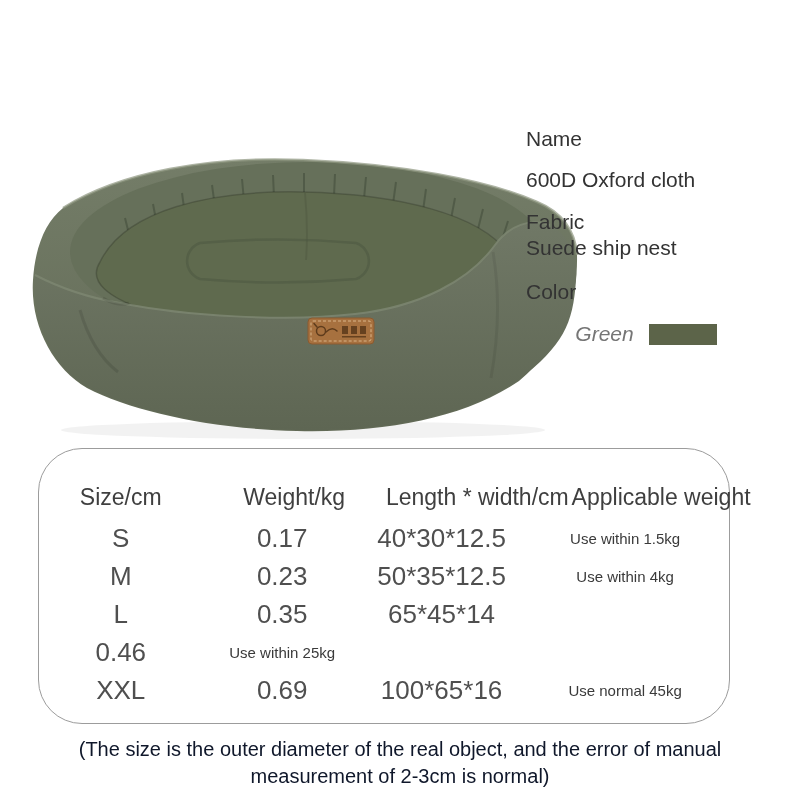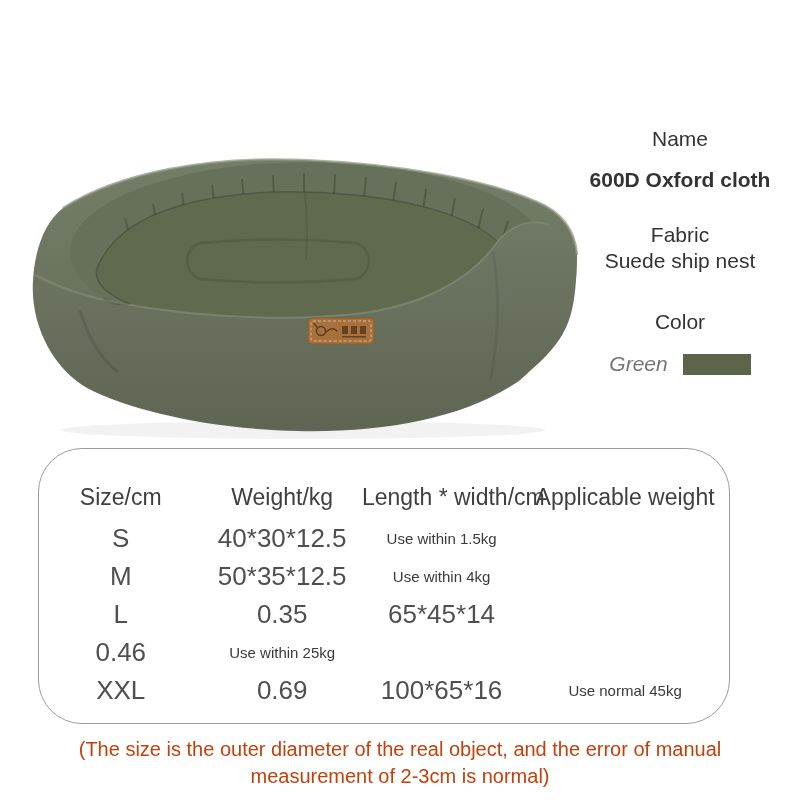--- a/index.html
+++ b/index.html
@@ -11,31 +11,31 @@
     background: #ffffff;
     overflow: hidden;
     color: #333;
   }
 
   
   .bed-photo { position: absolute; left: 25px; top: 140px; width: 560px; height: 300px; }
 
   
   .info {
-    position: absolute; left: 560px; top: 126px; width: 240px;
-    text-align: center;
+    position: absolute; left: 526px; top: 126px; width: 240px;
+    text-align: left;
   }
   .info .label, .info .value {
     font-size: 21px; line-height: 26px; color: #333333;
   }
   .info .value { white-space: nowrap; }
-  .m-name-val  { margin-top: 15px; font-weight: bold; }
-  .m-fabric    { margin-top: 29px; }
+  .m-name-val  { margin-top: 15px; }
+  .m-fabric    { margin-top: 16px; }
   .m-fabric-val{ }
-  .m-color     { margin-top: 35px; }
+  .m-color     { margin-top: 18px; }
   .color-row {
     margin-top: 17px;
     display: flex; align-items: center; justify-content: center; font-style: italic;
   }
   .color-name { font-size: 21px; color: #757575; }
   .swatch {
     display: inline-block; width: 68px; height: 21px;
     margin-left: 15px; background: #5c6449;
   }
 
@@ -46,30 +46,30 @@
     border: 1px solid #9c9c9c; border-radius: 44px;
     padding-top: 26px;
     background: #fff;
   }
   .trow {
     display: grid;
     grid-template-columns: 23.7% 23.1% 23.1% 30.1%;
     align-items: center;
     height: 38px;
   }
-  .trow.thead { height: 44px; }
+  .trow.thead { height: 44px; gap: 12px; }
   .cell { text-align: center; color: #4f4f4f; font-size: 26px; white-space: nowrap; }
   .thead .cell { font-size: 23px; color: #3f3f3f; }
   .cell.applicable { font-size: 15px; color: #3a3a3a; }
 
   
   .note {
     position: absolute; left: 0; top: 736px; width: 800px;
     text-align: center;
-    font-size: 20px; line-height: 27px; color: #c2410c;
+    font-size: 20px; line-height: 27px; color: #0f172a;
   }
 </style>
 </head>
 <body>
 
 <div class="canvas">
 
   <div class="bed-photo" title="Olive green oval pet bed with quilted bone-stitch cushion and brown logo patch">
     <svg viewBox="0 0 560 300" width="560" height="300">
       <defs>
@@ -178,25 +178,27 @@
   <div class="size-table">
     <div class="trow thead">
       <div class="cell">Size/cm</div>
       <div class="cell">Weight/kg</div>
       <div class="cell">Length * width/cm</div>
       <div class="cell">Applicable weight</div>
     </div>
 
     <div class="trow">
       <div class="cell">S</div>
+      <div class="cell">0.17</div>
       <div class="cell">40*30*12.5</div>
       <div class="cell applicable">Use within 1.5kg</div>
     </div>
     <div class="trow">
       <div class="cell">M</div>
+      <div class="cell">0.23</div>
       <div class="cell">50*35*12.5</div>
       <div class="cell applicable">Use within 4kg</div>
     </div>
     <div class="trow">
       <div class="cell">L</div>
       <div class="cell">0.35</div>
       <div class="cell">65*45*14</div>
     </div>
     <div class="trow">
       <div class="cell">0.46</div>

